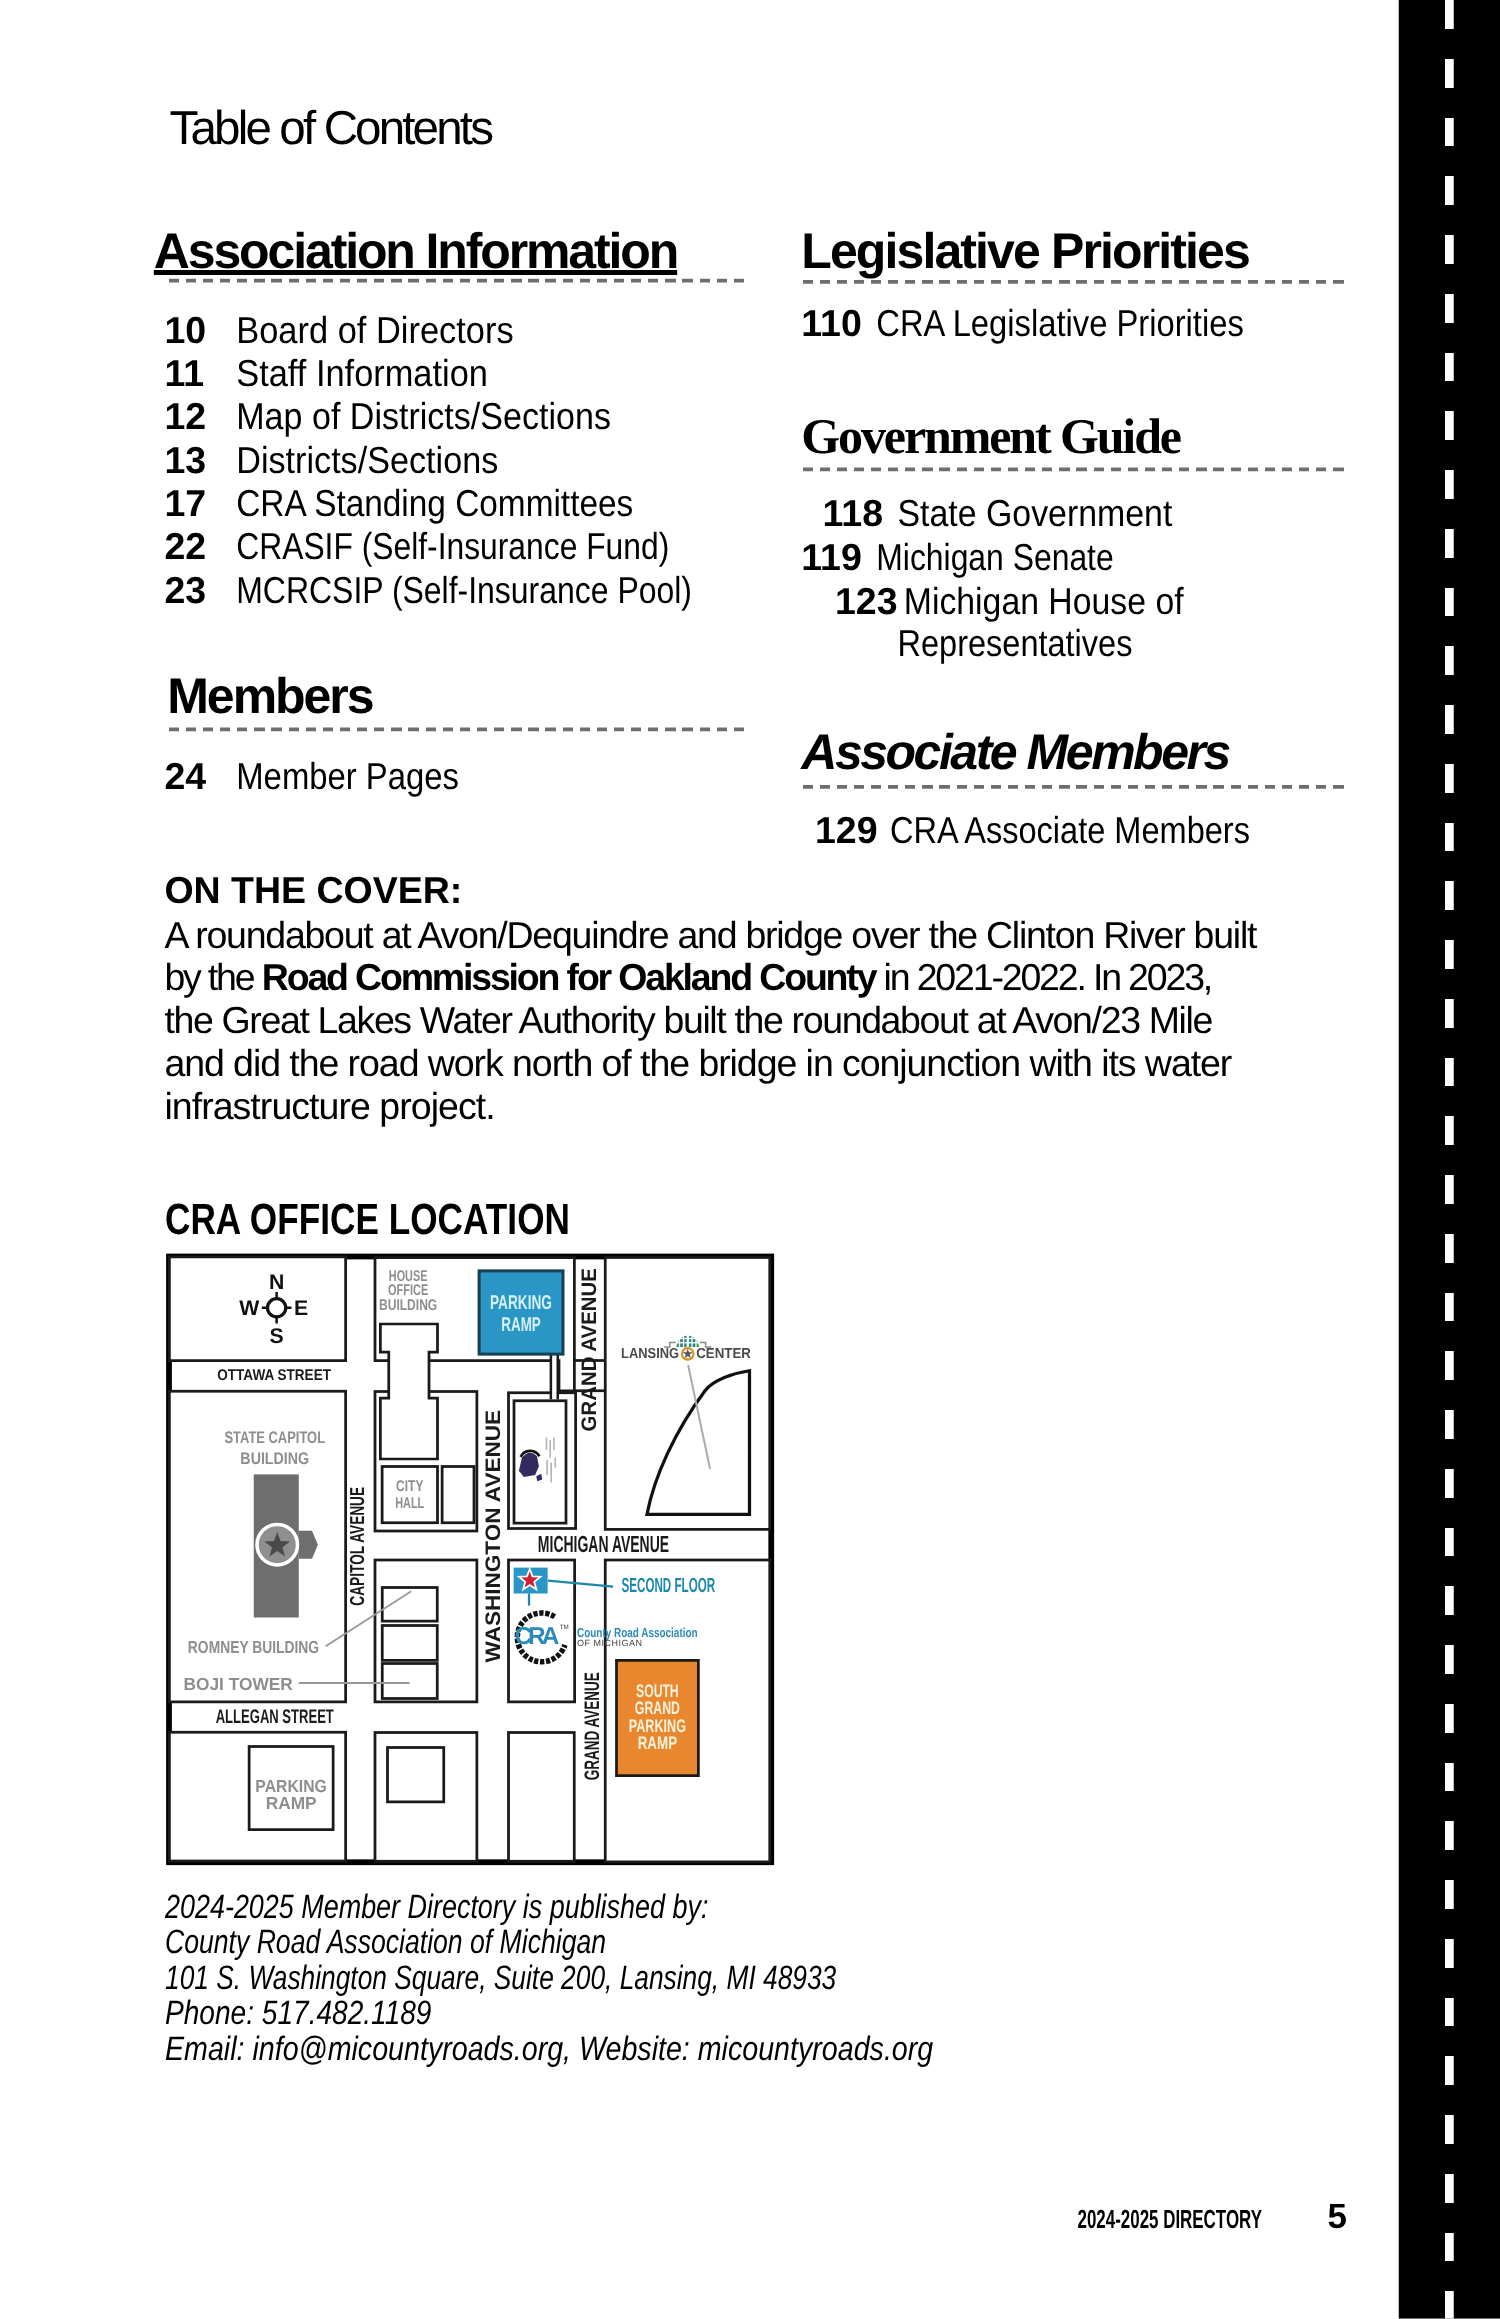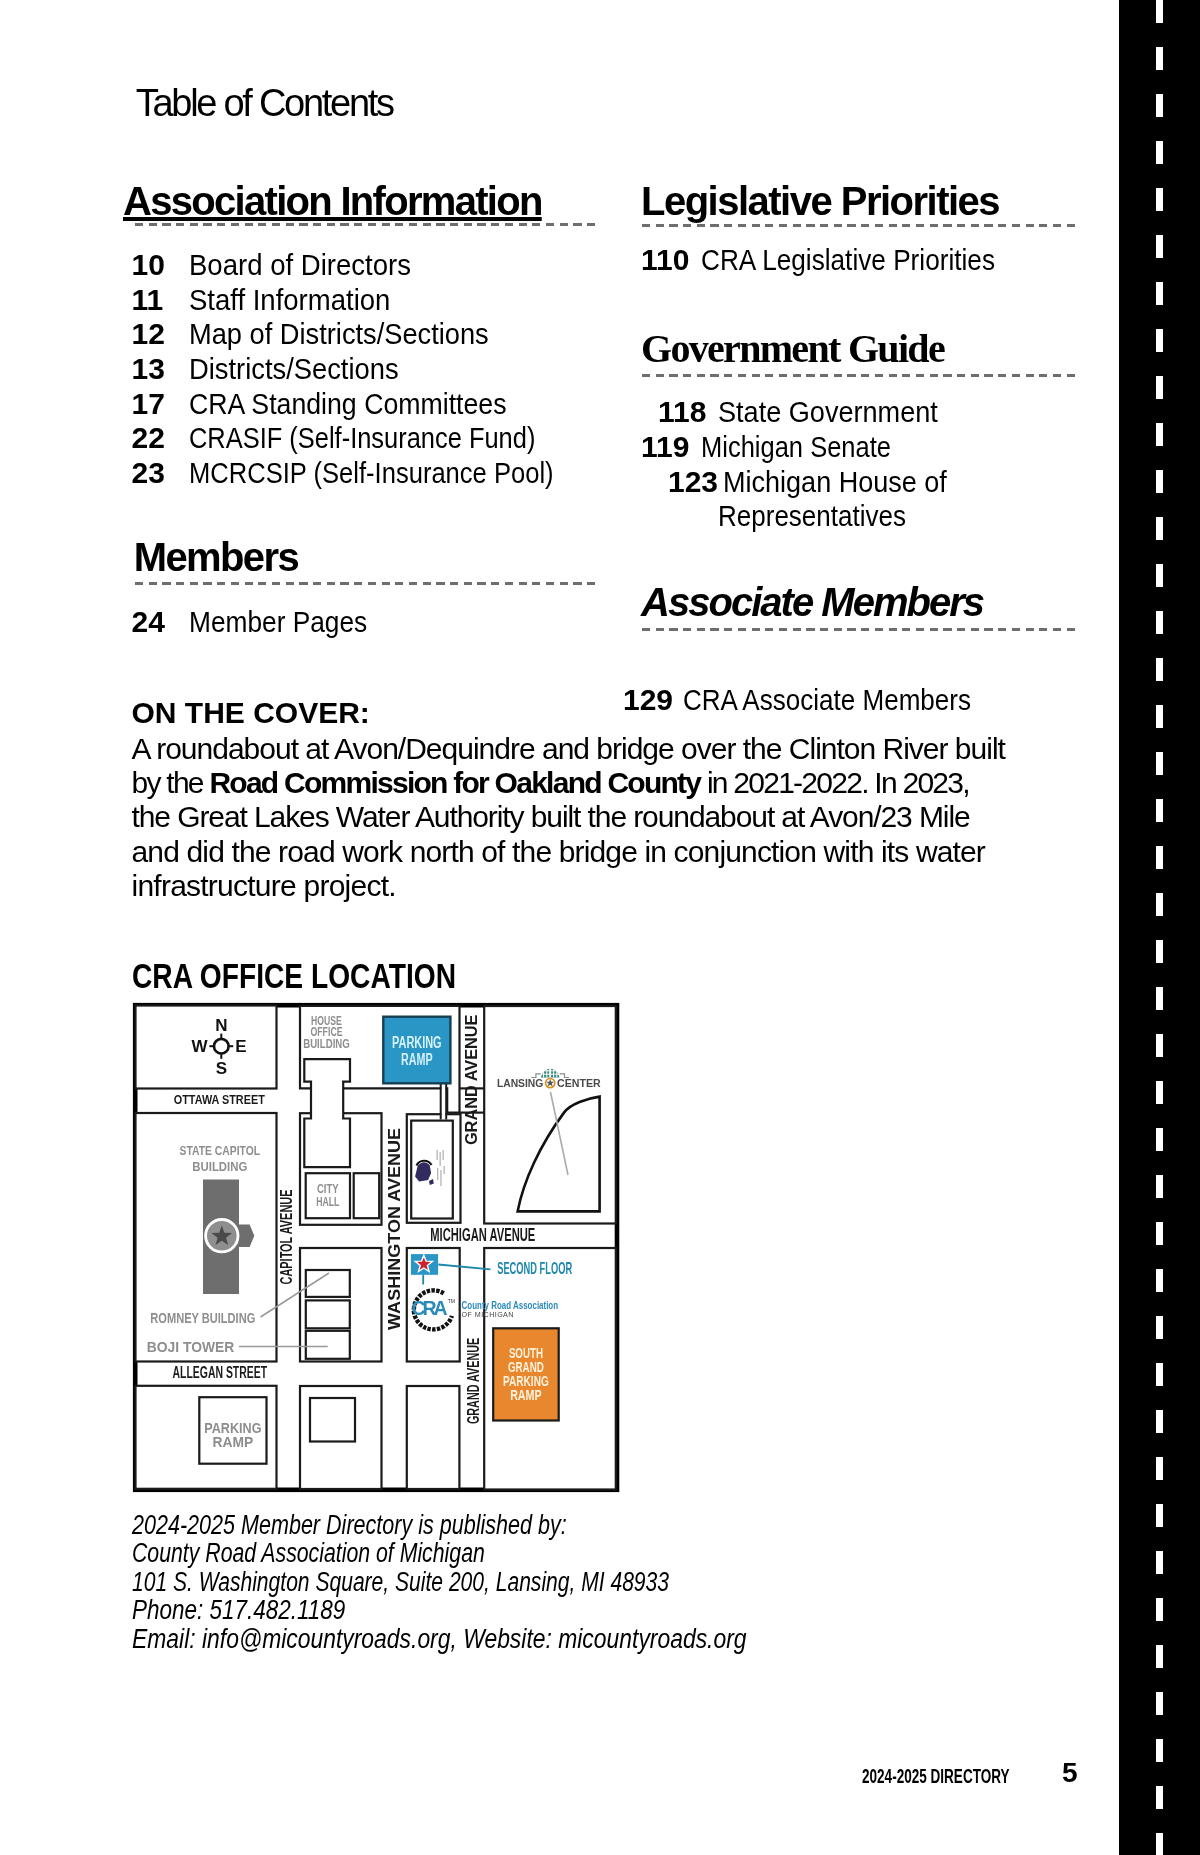--- a/index.html
+++ b/index.html
@@ -43,21 +43,21 @@
 
 <div class="t hd" id="h4" style="left:641px;top:329.3px;letter-spacing:-1.69px;font-family:Liberation Serif, serif;">Government Guide</div>
 <div class="dash" style="left:642px;top:373.8px;width:437px;"></div>
 <div class="t it" style="left:641px;top:397.4px;margin-left:17px;"><b style="width:60px;">118</b><span class="x" style="transform:scaleX(0.903);">State Government</span></div>
 <div class="t it" style="left:641px;top:431.8px;"><b style="width:60px;">119</b><span class="x" style="transform:scaleX(0.85);">Michigan Senate</span></div>
 <div class="t it" style="left:663px;top:466.6px;text-align:center;"><b style="width:60px;">123</b><span class="x" style="transform:scaleX(0.901);">Michigan House of</span></div>
 <div class="t it" style="left:702px;top:501.4px;margin-left:16px;"><span class="x" style="transform:scaleX(0.867);">Representatives</span></div>
 
 <div class="t hd" id="h5" style="left:641px;top:582.1px;letter-spacing:-1.98px;font-style:italic;">Associate Members</div>
 <div class="dash" style="left:642px;top:628.2px;width:437px;"></div>
-<div class="t it" style="left:623px;top:650.1px;margin-top:35px;"><b style="width:60px;">129</b><span class="x" style="transform:scaleX(0.868);">CRA Associate Members</span></div>
+<div class="t it" style="left:652px;top:650.1px;"><b style="width:60px;">129</b><span class="x" style="transform:scaleX(0.868);">CRA Associate Members</span></div>
 
 <div class="t" style="left:131.5px;top:698.4px;font-size:30px;line-height:30px;font-weight:bold;">ON THE COVER:</div>
 <div class="t bl" style="left:131.5px;top:733.9px;font-size:30px;line-height:30px;letter-spacing:-1.0px;">A roundabout at Avon/Dequindre and bridge over the Clinton River built</div>
 <div class="t bl" style="left:131.5px;top:768.2px;font-size:30px;line-height:30px;letter-spacing:-1.74px;">by the <b>Road Commission for Oakland County</b> in 2021-2022. In 2023,</div>
 <div class="t bl" style="left:131.5px;top:802.4px;font-size:30px;line-height:30px;letter-spacing:-1.09px;">the Great Lakes Water Authority built the roundabout at Avon/23 Mile</div>
 <div class="t bl" style="left:131.5px;top:836.7px;font-size:30px;line-height:30px;letter-spacing:-0.85px;">and did the road work north of the bridge in conjunction with its water</div>
 <div class="t bl" style="left:131.5px;top:871px;font-size:30px;line-height:30px;letter-spacing:-0.76px;">infrastructure project.</div>
 
 <div class="t" id="craloc" style="left:131.5px;top:957.5px;font-size:35px;line-height:35px;font-weight:bold;transform:scaleX(0.805);transform-origin:0 0;">CRA OFFICE LOCATION</div>
 

